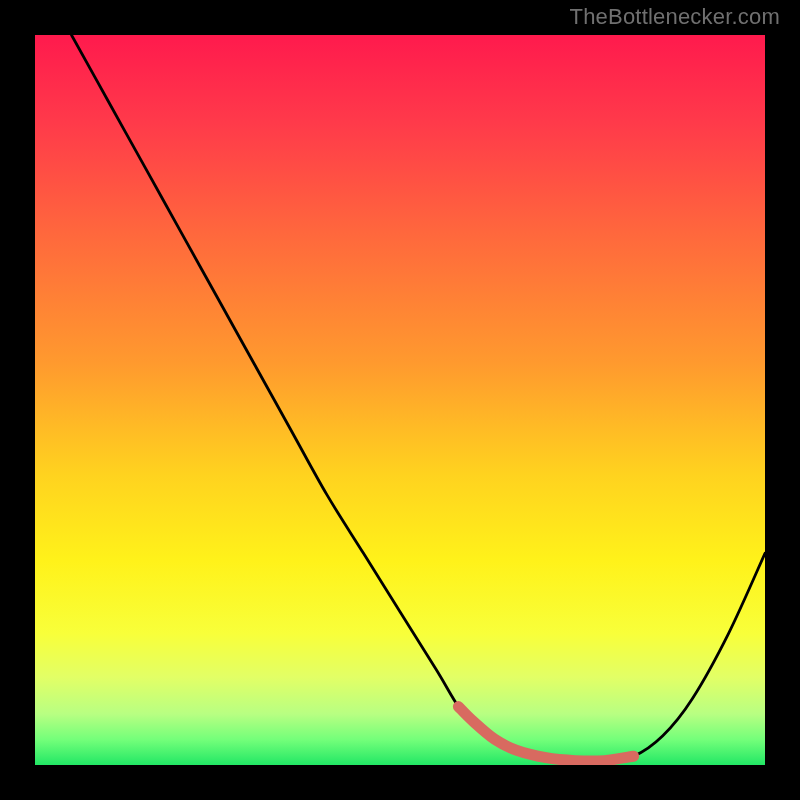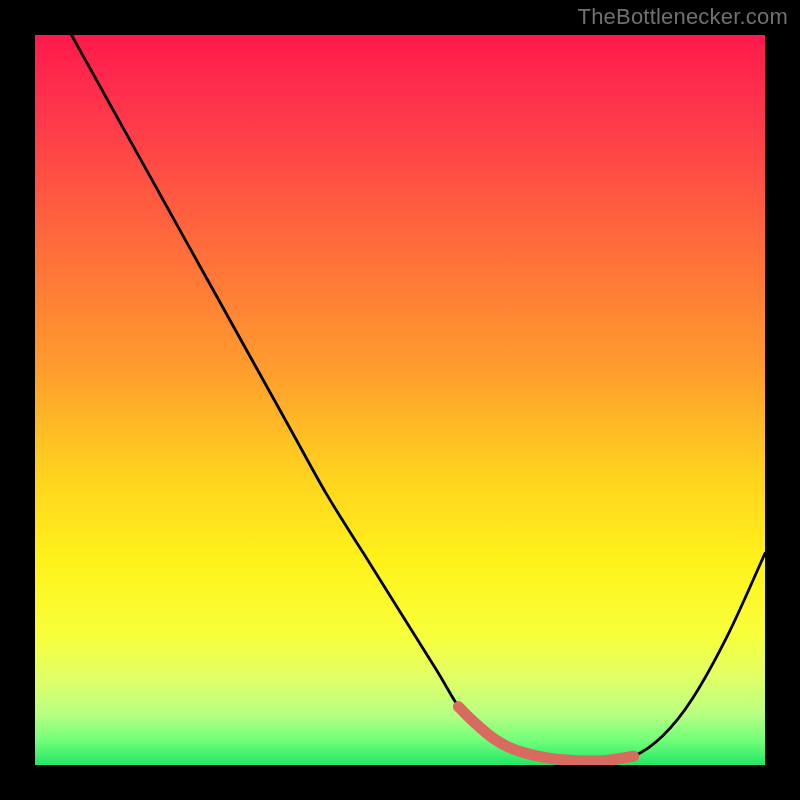--- a/index.html
+++ b/index.html
@@ -36,21 +36,21 @@
   .curve {
     position: absolute;
     left: 0;
     top: 0;
     width: 100%;
     height: 100%;
   }
   .attribution {
     position: absolute;
     top: 4px;
-    right: 12px;
+    right: 20px;
     color: #707070;
     font-family: Arial, Helvetica, sans-serif;
     font-size: 22px;
     letter-spacing: 0.2px;
   }
 </style>
 </head>
 <body>
 
 <div class="frame">

